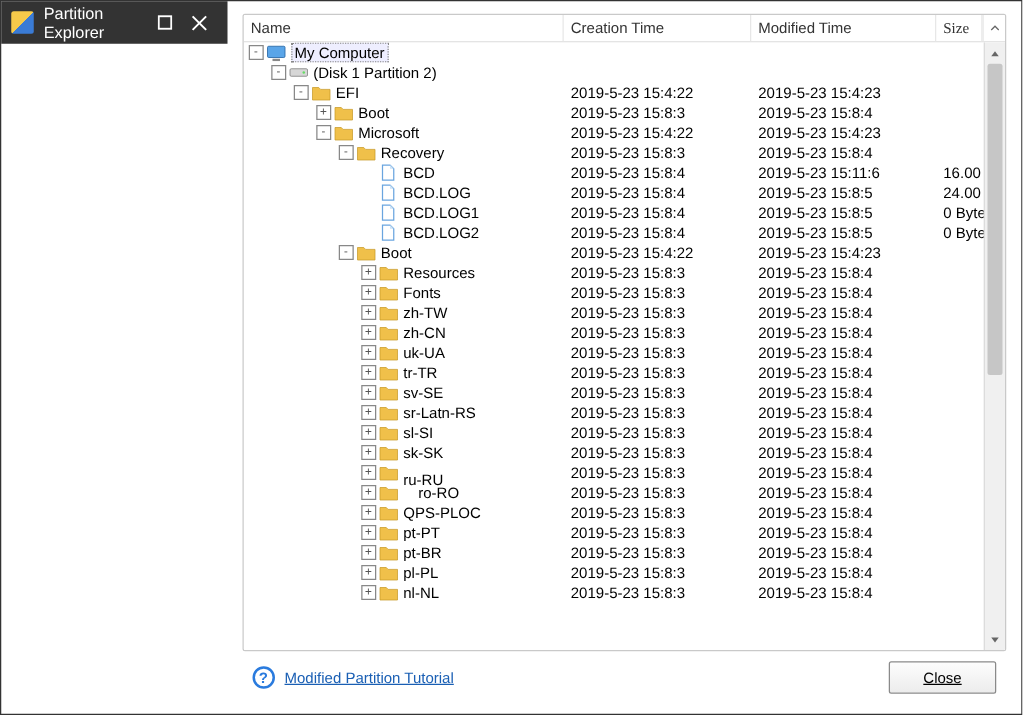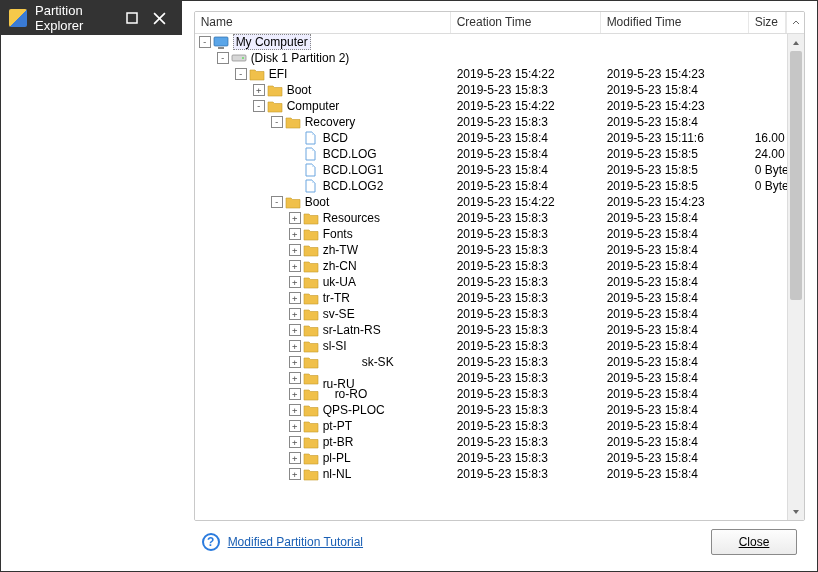--- a/index.html
+++ b/index.html
@@ -14,21 +14,21 @@
 
 .content { flex: 1; padding: 10px 12px 8px 12px; display: flex; flex-direction: column; min-height: 0; }
 
 .tree-wrap { flex: 1; border: 1px solid #c9c9c9; border-radius: 2px; overflow: hidden; display: flex; flex-direction: column; min-height: 0; position: relative; }
 
 .header-row { display: flex; height: 22px; background: #fff; border-bottom: 1px solid #dcdcdc; font-size: 12px; color: #333; }
 .header-row .col { padding: 3px 6px; border-right: 1px solid #e7e7e7; overflow: hidden; white-space: nowrap; }
 .col-name { width: 256px; }
 .col-ct { width: 150px; }
 .col-mt { width: 148px; }
-.col-sz { flex: 1; }
+.col-sz { flex: 1; font-family: Liberation Serif, serif; }
 .header-row .scroll-space { width: 18px; border-left: 1px solid #e7e7e7; display:flex; align-items:center; justify-content:center; }
 .header-row .scroll-space svg { stroke:#666; }
 
 .rows { flex: 1; overflow-y: hidden; position: relative; background: #fff; }
 .row { display: flex; height: 16px; font-size: 12px; color: #000; align-items: center; white-space: nowrap; }
 .row .cell { overflow: hidden; }
 .row .cell-name { width: 256px; display: flex; align-items: center; }
 .row .cell-ct { width: 150px; padding-left: 6px; }
 .row .cell-mt { width: 148px; padding-left: 6px; }
 .row .cell-sz { flex: 1; padding-left: 6px; }
@@ -146,21 +146,21 @@
           </div>
           <div class="row">
             <div class="cell cell-name">
               <span style="display: inline-block; width: 58px; height: 16px;"></span>
               <span class="expander">-</span>
               <span class="icon">
                 <svg width="16" height="13" viewBox="0 0 16 13">
                   <path fill="#f0c04a" stroke="#c89b2a" stroke-width="0.6" d="M1 2 h5 l1.5 1.5 H15 V12 H1 Z"></path>
                 </svg>
               </span>
-              <span style="padding-right: 4px;">Computer</span>
+              <span style="padding-right: 4px;">Microsoft</span>
             </div>
             <div class="cell cell-ct">2019-5-23 15:4:22</div>
             <div class="cell cell-mt">2019-5-23 15:4:23</div>
             <div class="cell cell-sz"></div>
           </div>
           <div class="row">
             <div class="cell cell-name">
               <span style="display: inline-block; width: 76px; height: 16px;"></span>
               <span class="expander">-</span>
               <span class="icon">
@@ -390,21 +390,21 @@
           </div>
           <div class="row">
             <div class="cell cell-name">
               <span style="display: inline-block; width: 94px; height: 16px;"></span>
               <span class="expander">+</span>
               <span class="icon">
                 <svg width="16" height="13" viewBox="0 0 16 13">
                   <path fill="#f0c04a" stroke="#c89b2a" stroke-width="0.6" d="M1 2 h5 l1.5 1.5 H15 V12 H1 Z"></path>
                 </svg>
               </span>
-              <span style="padding-right: 4px; margin-left: 39px;">sk-SK</span>
+              <span style="padding-right: 4px;">sk-SK</span>
             </div>
             <div class="cell cell-ct">2019-5-23 15:8:3</div>
             <div class="cell cell-mt">2019-5-23 15:8:4</div>
             <div class="cell cell-sz"></div>
           </div>
           <div class="row">
             <div class="cell cell-name">
               <span style="display: inline-block; width: 94px; height: 16px;"></span>
               <span class="expander">+</span>
               <span class="icon">

